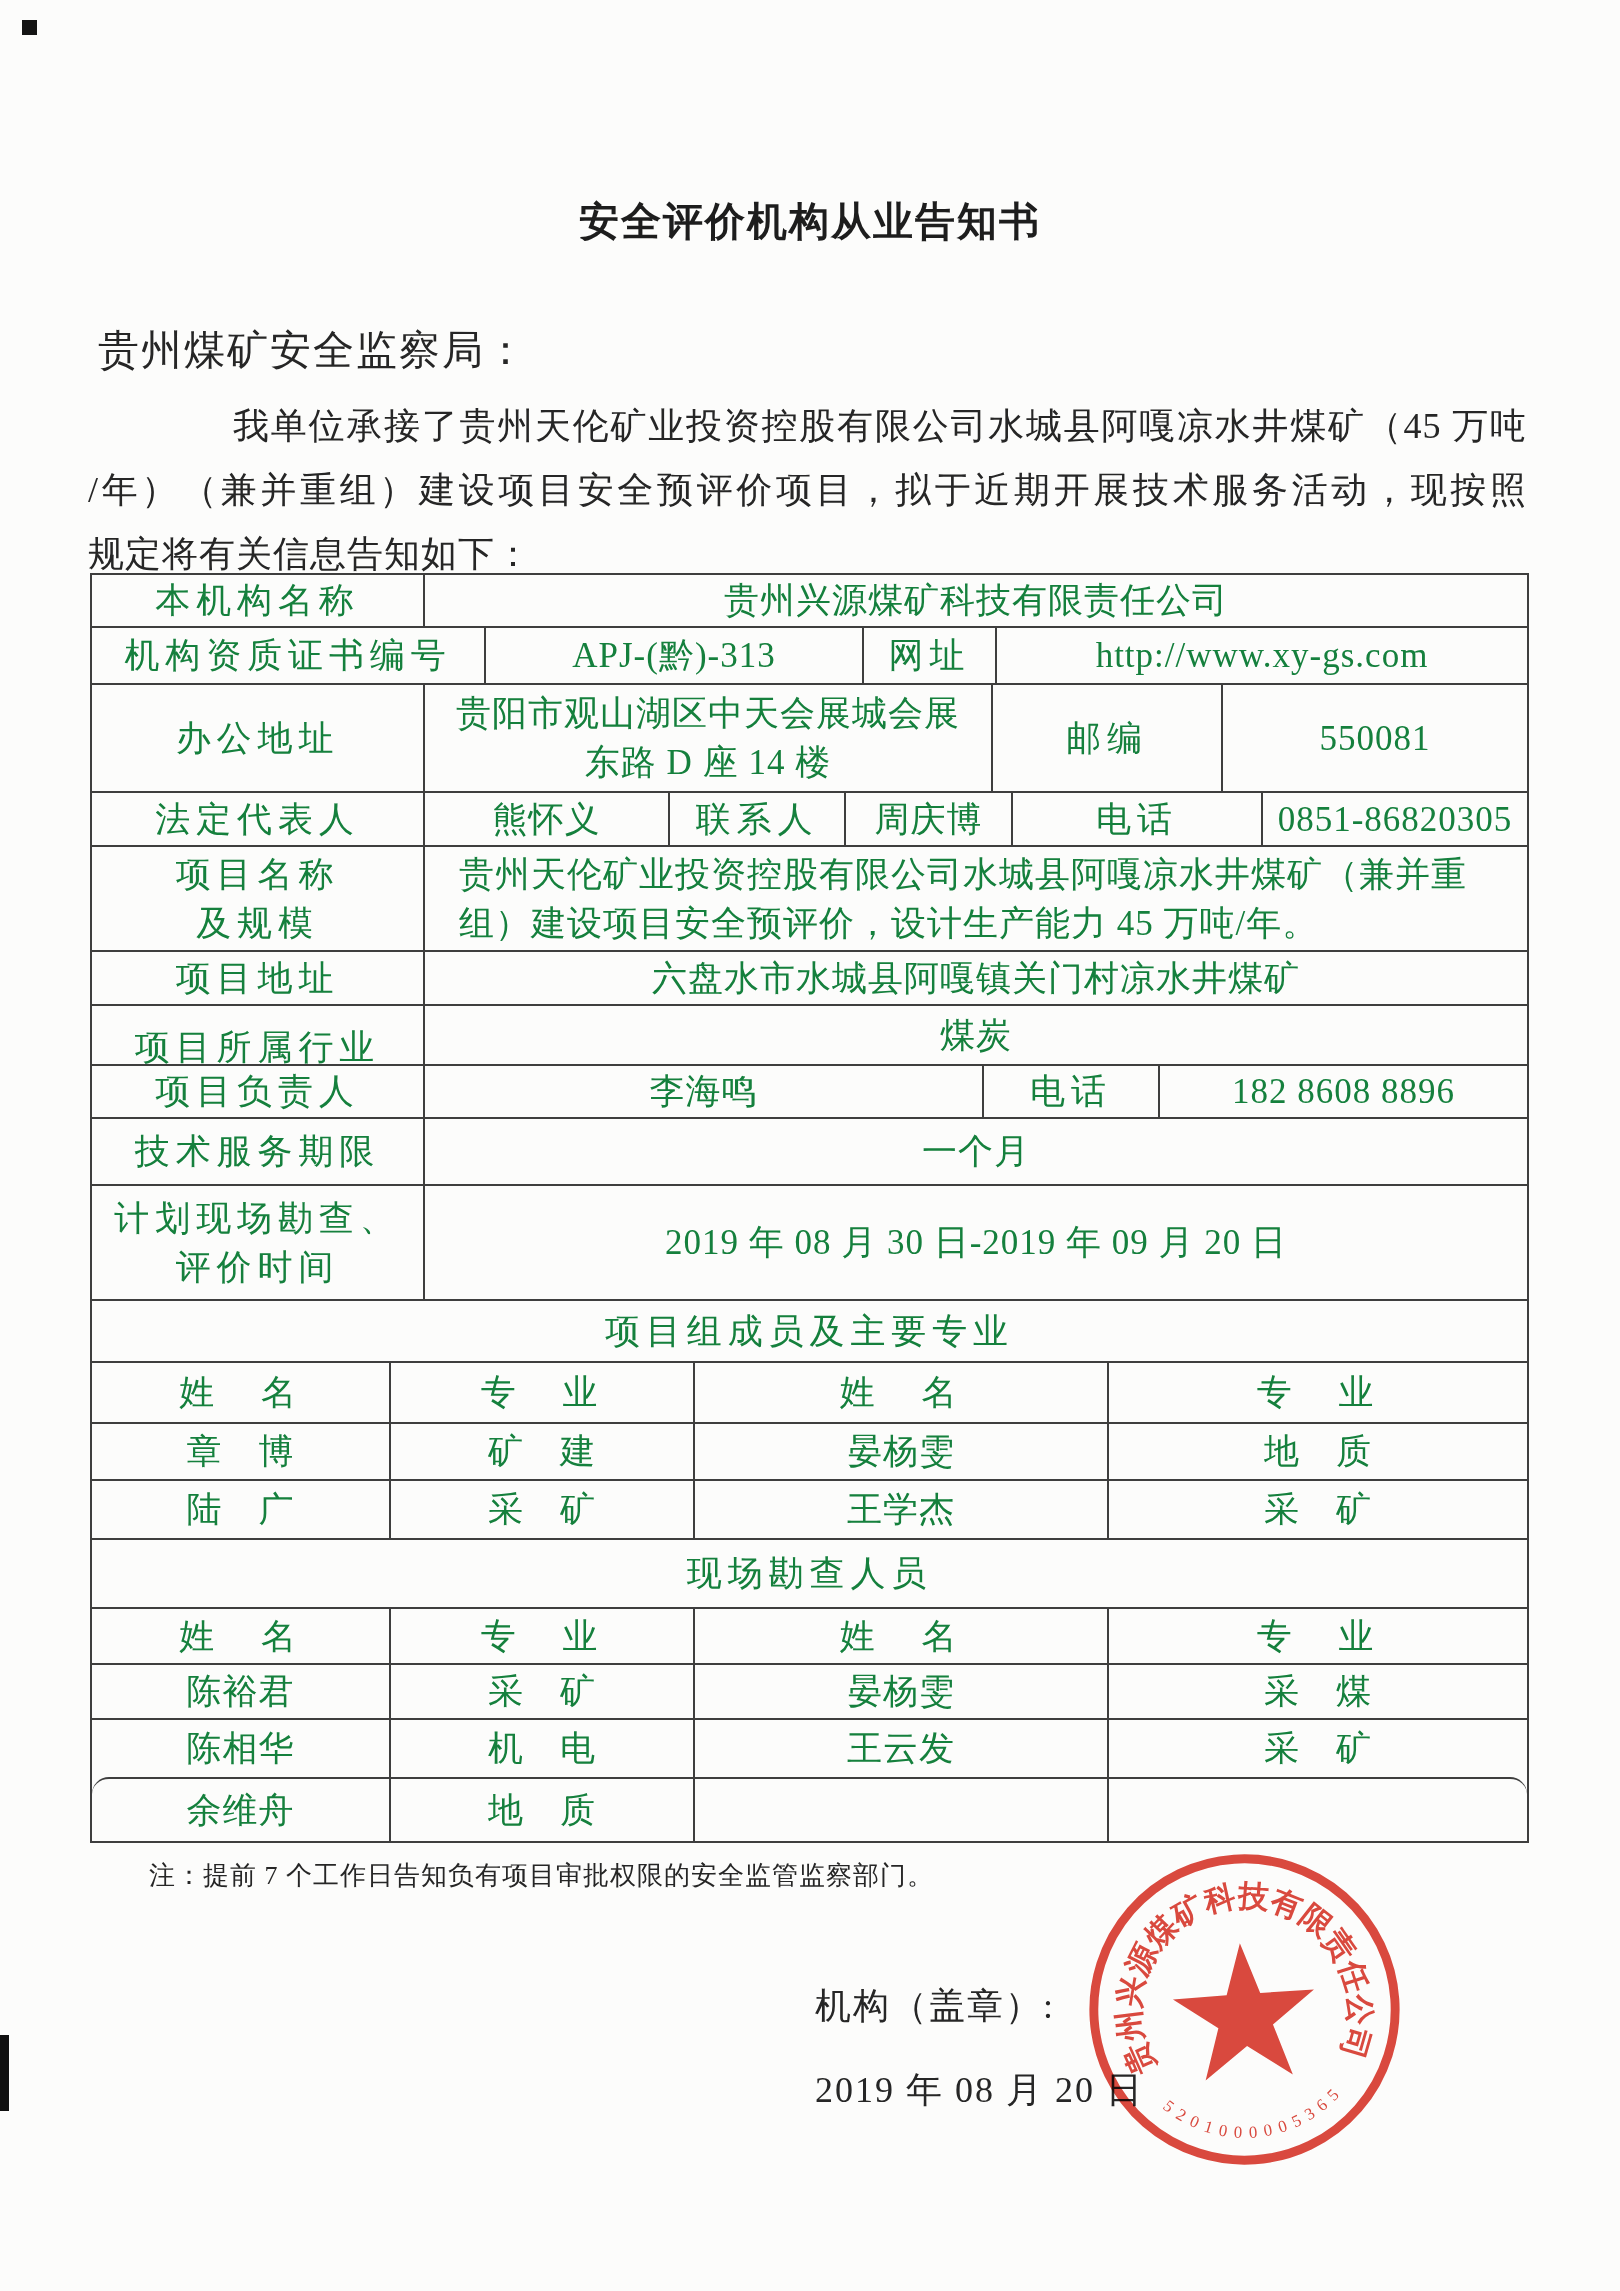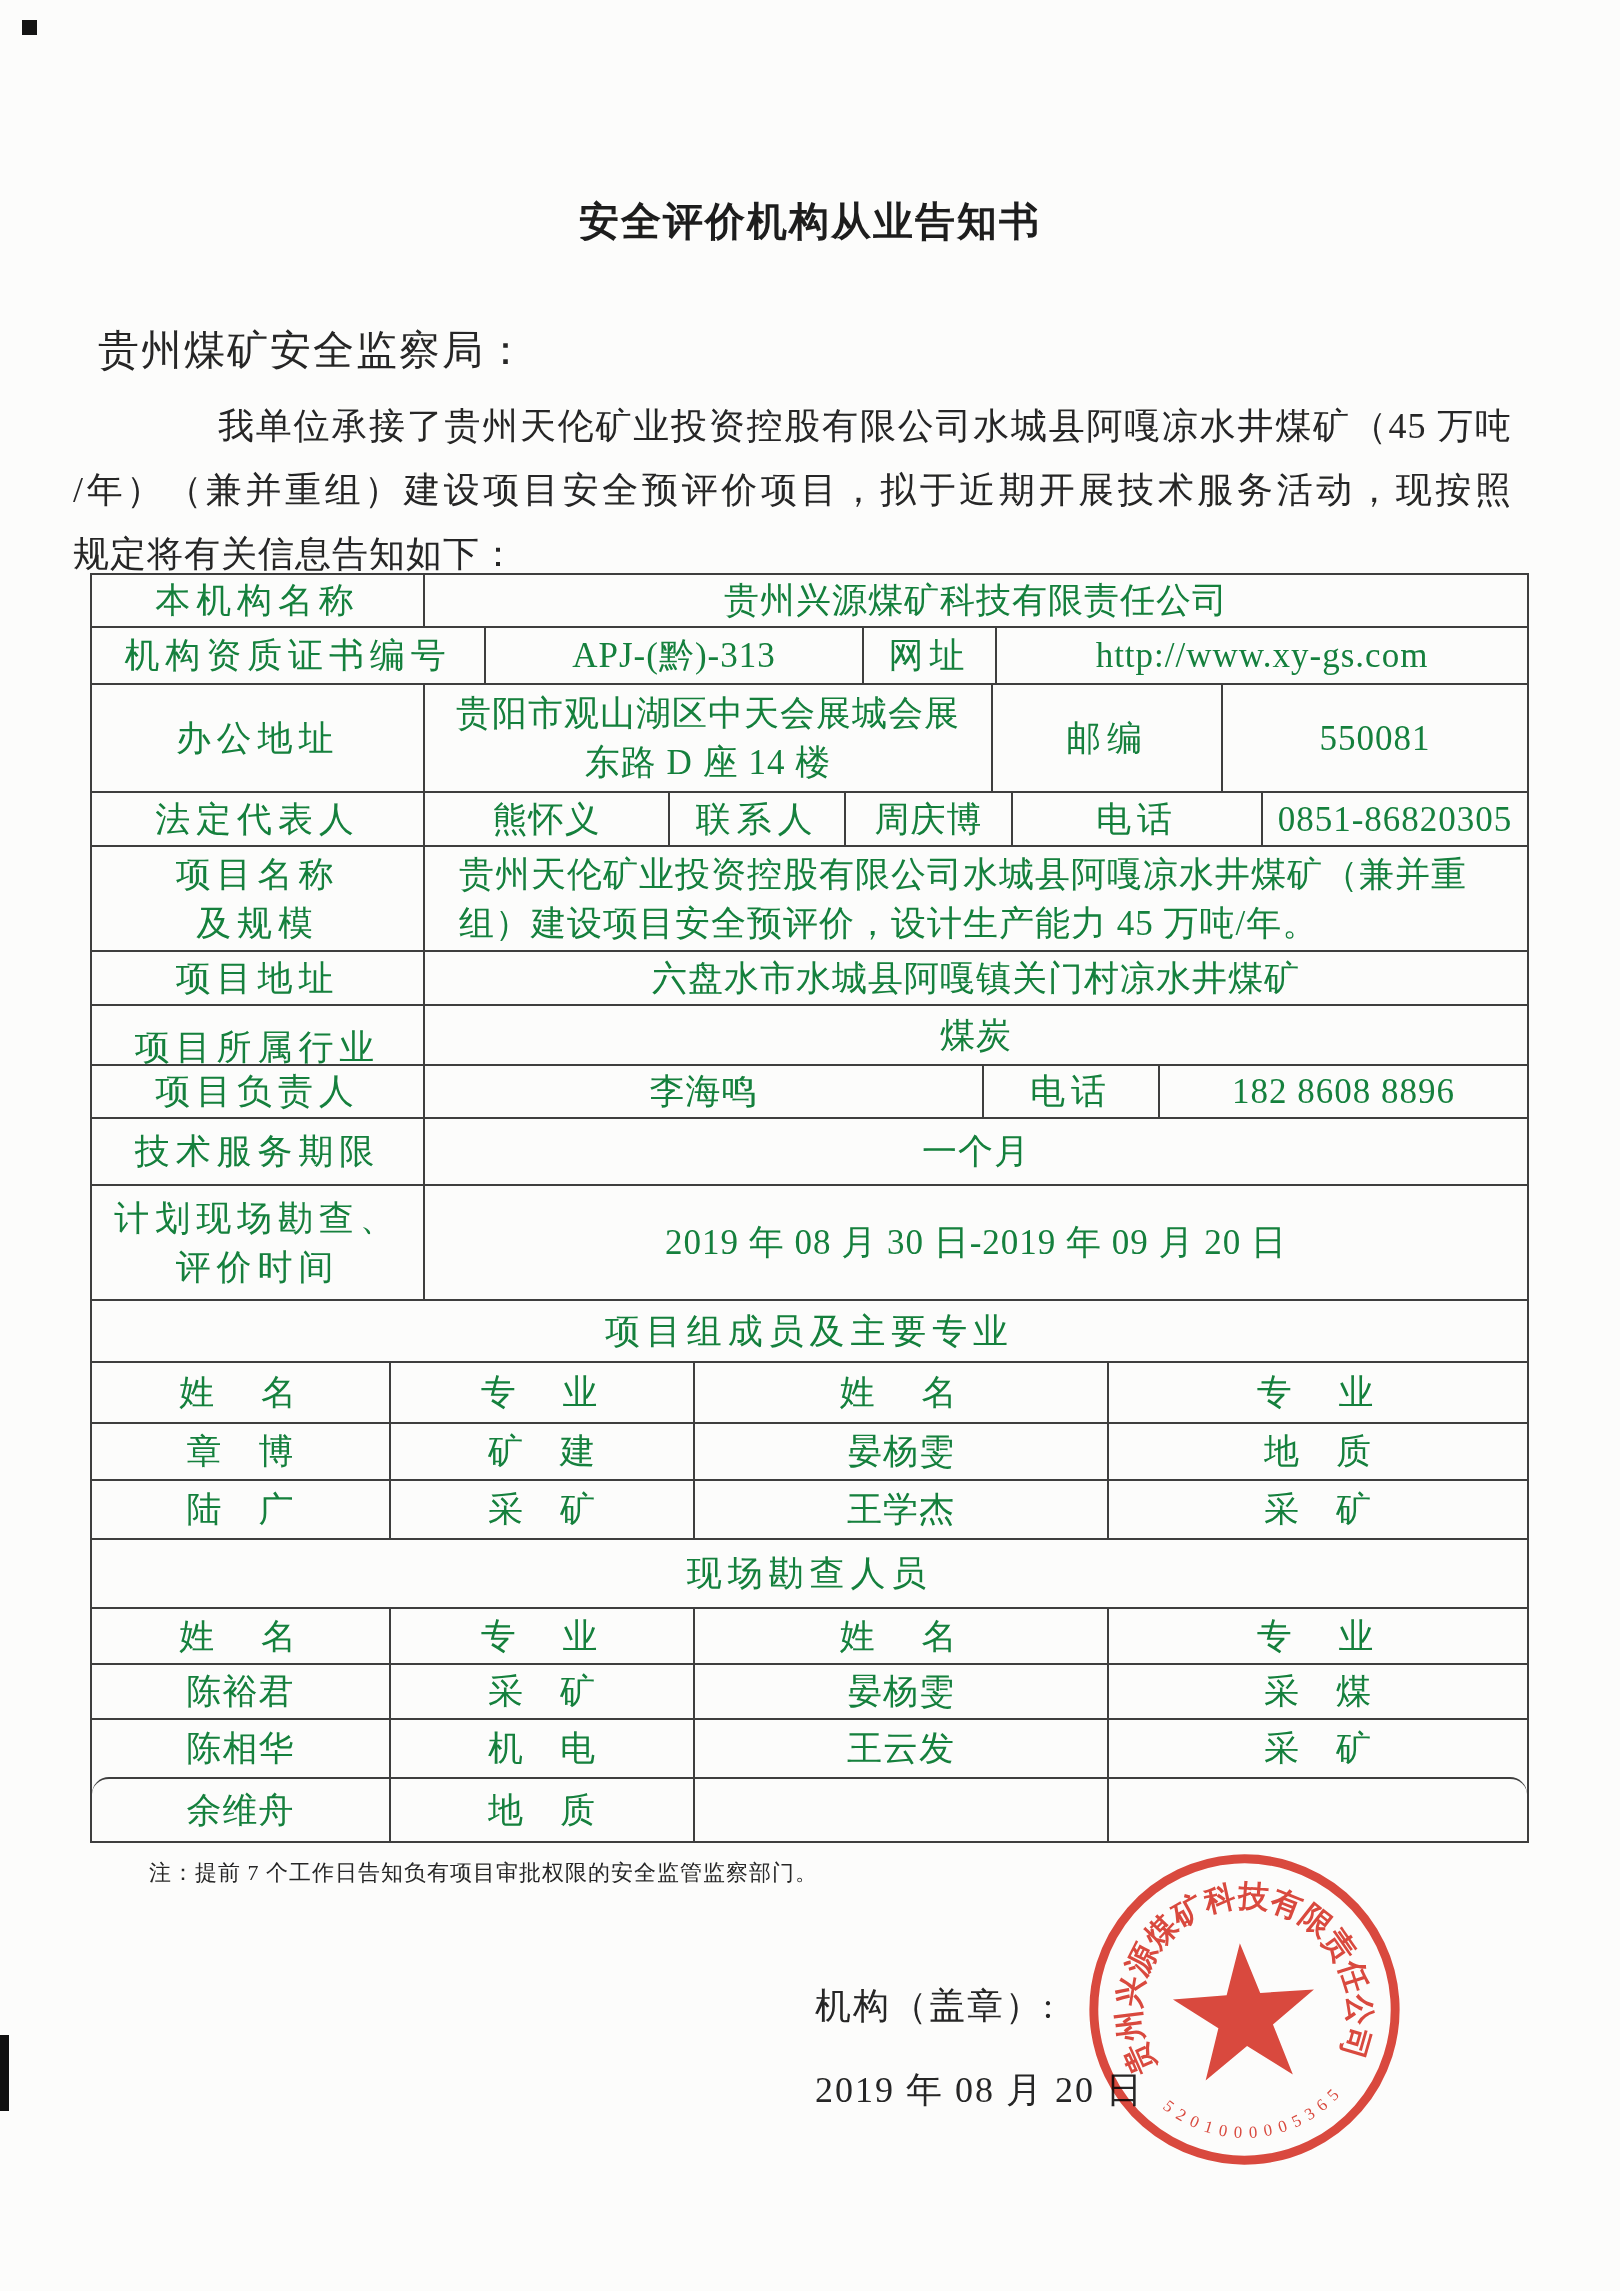--- a/index.html
+++ b/index.html
@@ -8,39 +8,39 @@
     background:#fcfcfb; overflow:hidden;
     font-family:"Liberation Serif", serif; color:#262626;
   }
   .mark1 { position:absolute; left:21.6px; top:19.6px; width:15.7px; height:15.7px; background:#141414; }
   .mark2 { position:absolute; left:0; top:2035px; width:8.8px; height:76px; background:#101010; }
   .title {
     position:absolute; top:194px; left:0; width:100%; margin:0;
     text-align:center; font-size:40px; font-weight:bold; letter-spacing:2px; color:#1d1d1d;
   }
   .recipient { position:absolute; top:323px; left:98px; font-size:41px; letter-spacing:2px; }
-  .para { position:absolute; top:394px; left:73px; width:1439px; font-size:36px; line-height:64px; letter-spacing:1px; }
+  .para { position:absolute; top:394px; left:88px; width:1439px; font-size:36px; line-height:64px; letter-spacing:1px; }
   .pline { width:100%; }
   .l-just { text-align:justify; text-align-last:justify; }
   .l1 { text-indent:145px; }
   .tbl {
     position:absolute; top:573px; left:90px; width:1439px;
     border:2.9px solid #3e3e3e; box-sizing:border-box; font-size:35px;
   }
   .trow { display:flex; border-top:2px solid #3e3e3e; box-sizing:border-box; }
   .trow:first-child { border-top:none; }
   .tcell {
     display:flex; align-items:center; justify-content:center; text-align:center;
     white-space:pre-line; box-sizing:border-box; border-left:2px solid #3e3e3e;
     letter-spacing:1px; line-height:1.4; overflow:hidden; color:#15803d;
   }
   .tcell:first-child { border-left:none; }
   .tcell.lbl { letter-spacing:5.9px; }
   .tcell.left { justify-content:flex-start; text-align:left; padding-left:34px; }
-  .note { position:absolute; top:1858px; left:149px; font-size:22px; letter-spacing:1px; }
+  .note { position:absolute; top:1858px; left:149px; font-size:26px; letter-spacing:1px; }
   .sign { position:absolute; top:1982px; left:815px; font-size:36px; letter-spacing:2px; }
   .date { position:absolute; top:2066px; left:815px; font-size:36px; letter-spacing:2px; }
   .seal {
     position:absolute; left:1076px; top:1841px; width:337px; height:337px;
     mix-blend-mode:multiply; opacity:.92; transform:rotate(-4deg);
   }
   .seal circle { stroke:var(--seal-color,#d93a2e); stroke-width:9; fill:none; }
   .seal polygon { fill:var(--seal-color,#d93a2e); }
   .seal text { fill:var(--seal-color,#d93a2e); font-family:"Liberation Serif", serif; }
 </style>

